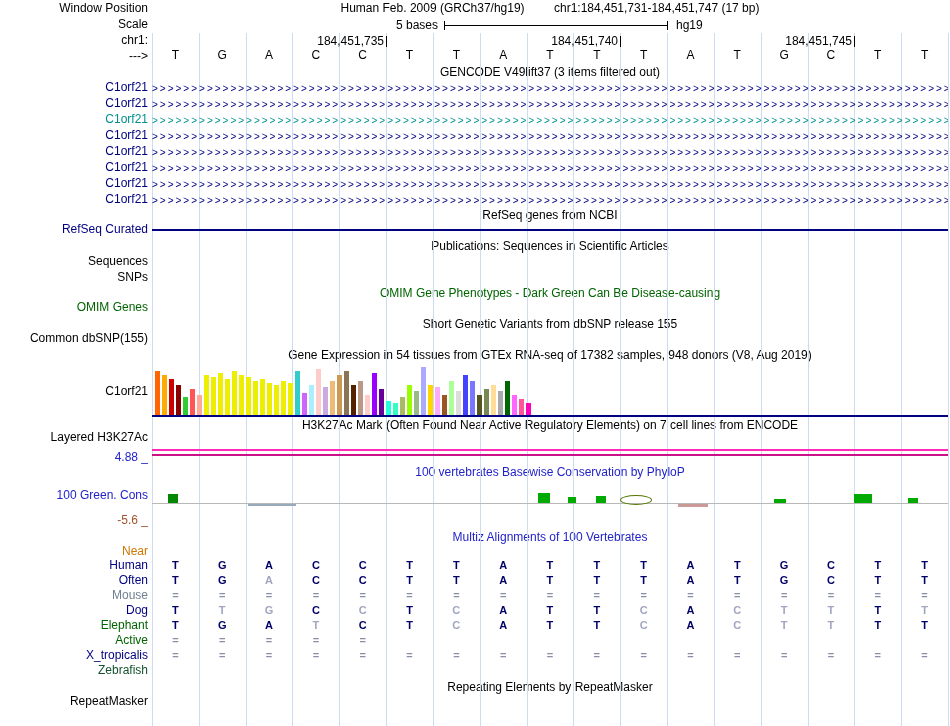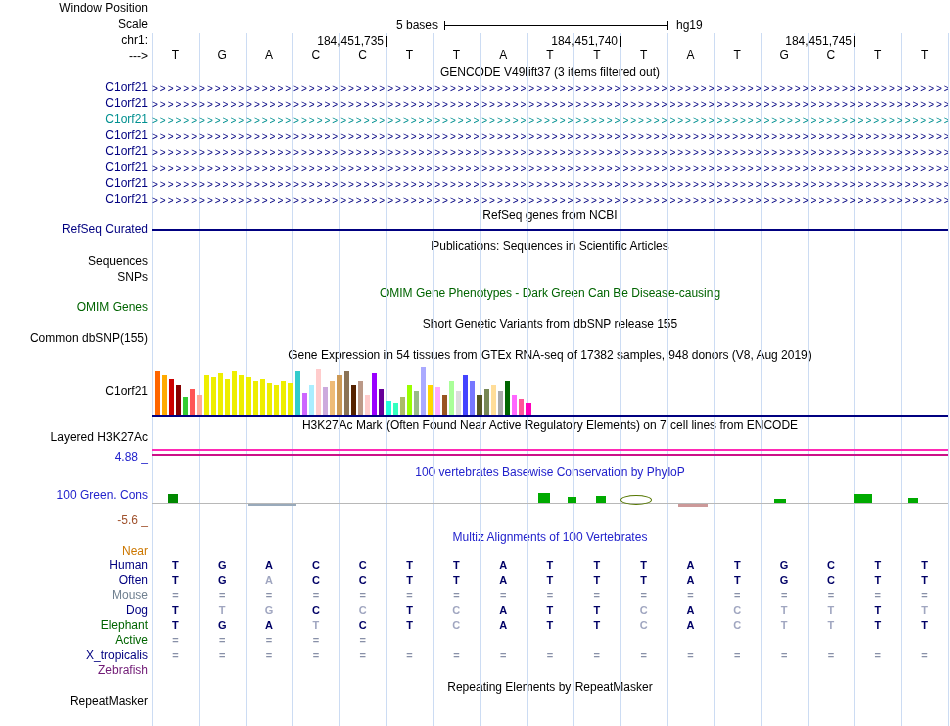--- a/index.html
+++ b/index.html
@@ -20,20 +20,24 @@
   .navy{color:#000080}
   .green{color:#006400}
   .blue{color:#2222cc}
   .rust{color:#a0522d}
 </style>
 </head>
 <body>
 
 <div id="root">
 
+  <div class="caption" style="top:2px">
+    <span>Human Feb. 2009 (GRCh37/hg19)</span>
+    <span style="margin-left:26px">chr1:184,451,731-184,451,747 (17 bp)</span>
+  </div>
   <div class="lbl" style="top:2px">Window Position</div>
   <div class="lbl" style="top:18px">Scale</div>
   <div class="lbl" style="top:34px">chr1:</div>
   <div class="lbl" style="top:50px">---&gt;</div>
 
   <div style="position:absolute;top:18px;left:330px;width:108px;text-align:right">5 bases</div>
   <div class="hline" style="top:25px;left:444px;width:224px;height:1px;background:#000"></div>
   <div class="hline" style="top:21px;left:444px;width:1px;height:9px;background:#000"></div>
   <div class="hline" style="top:21px;left:667px;width:1px;height:9px;background:#000"></div>
   <div style="position:absolute;top:18px;left:676px">hg19</div>
@@ -295,14 +299,14 @@
     <div class="cell aln" style="left: 479.765px; top: 649px; width: 46.8235px; color: rgb(136, 144, 168);">=</div>
     <div class="cell aln" style="left: 526.588px; top: 649px; width: 46.8235px; color: rgb(136, 144, 168);">=</div>
     <div class="cell aln" style="left: 573.412px; top: 649px; width: 46.8235px; color: rgb(136, 144, 168);">=</div>
     <div class="cell aln" style="left: 620.235px; top: 649px; width: 46.8235px; color: rgb(136, 144, 168);">=</div>
     <div class="cell aln" style="left: 667.059px; top: 649px; width: 46.8235px; color: rgb(136, 144, 168);">=</div>
     <div class="cell aln" style="left: 713.882px; top: 649px; width: 46.8235px; color: rgb(136, 144, 168);">=</div>
     <div class="cell aln" style="left: 760.706px; top: 649px; width: 46.8235px; color: rgb(136, 144, 168);">=</div>
     <div class="cell aln" style="left: 807.529px; top: 649px; width: 46.8235px; color: rgb(136, 144, 168);">=</div>
     <div class="cell aln" style="left: 854.353px; top: 649px; width: 46.8235px; color: rgb(136, 144, 168);">=</div>
     <div class="cell aln" style="left: 901.176px; top: 649px; width: 46.8235px; color: rgb(136, 144, 168);">=</div>
-    <div class="lbl" style="top: 664px; color: #701a75;">Zebrafish</div>
+    <div class="lbl" style="top: 664px; color: #14532d;">Zebrafish</div>
   </div>
 
 </body></html>

